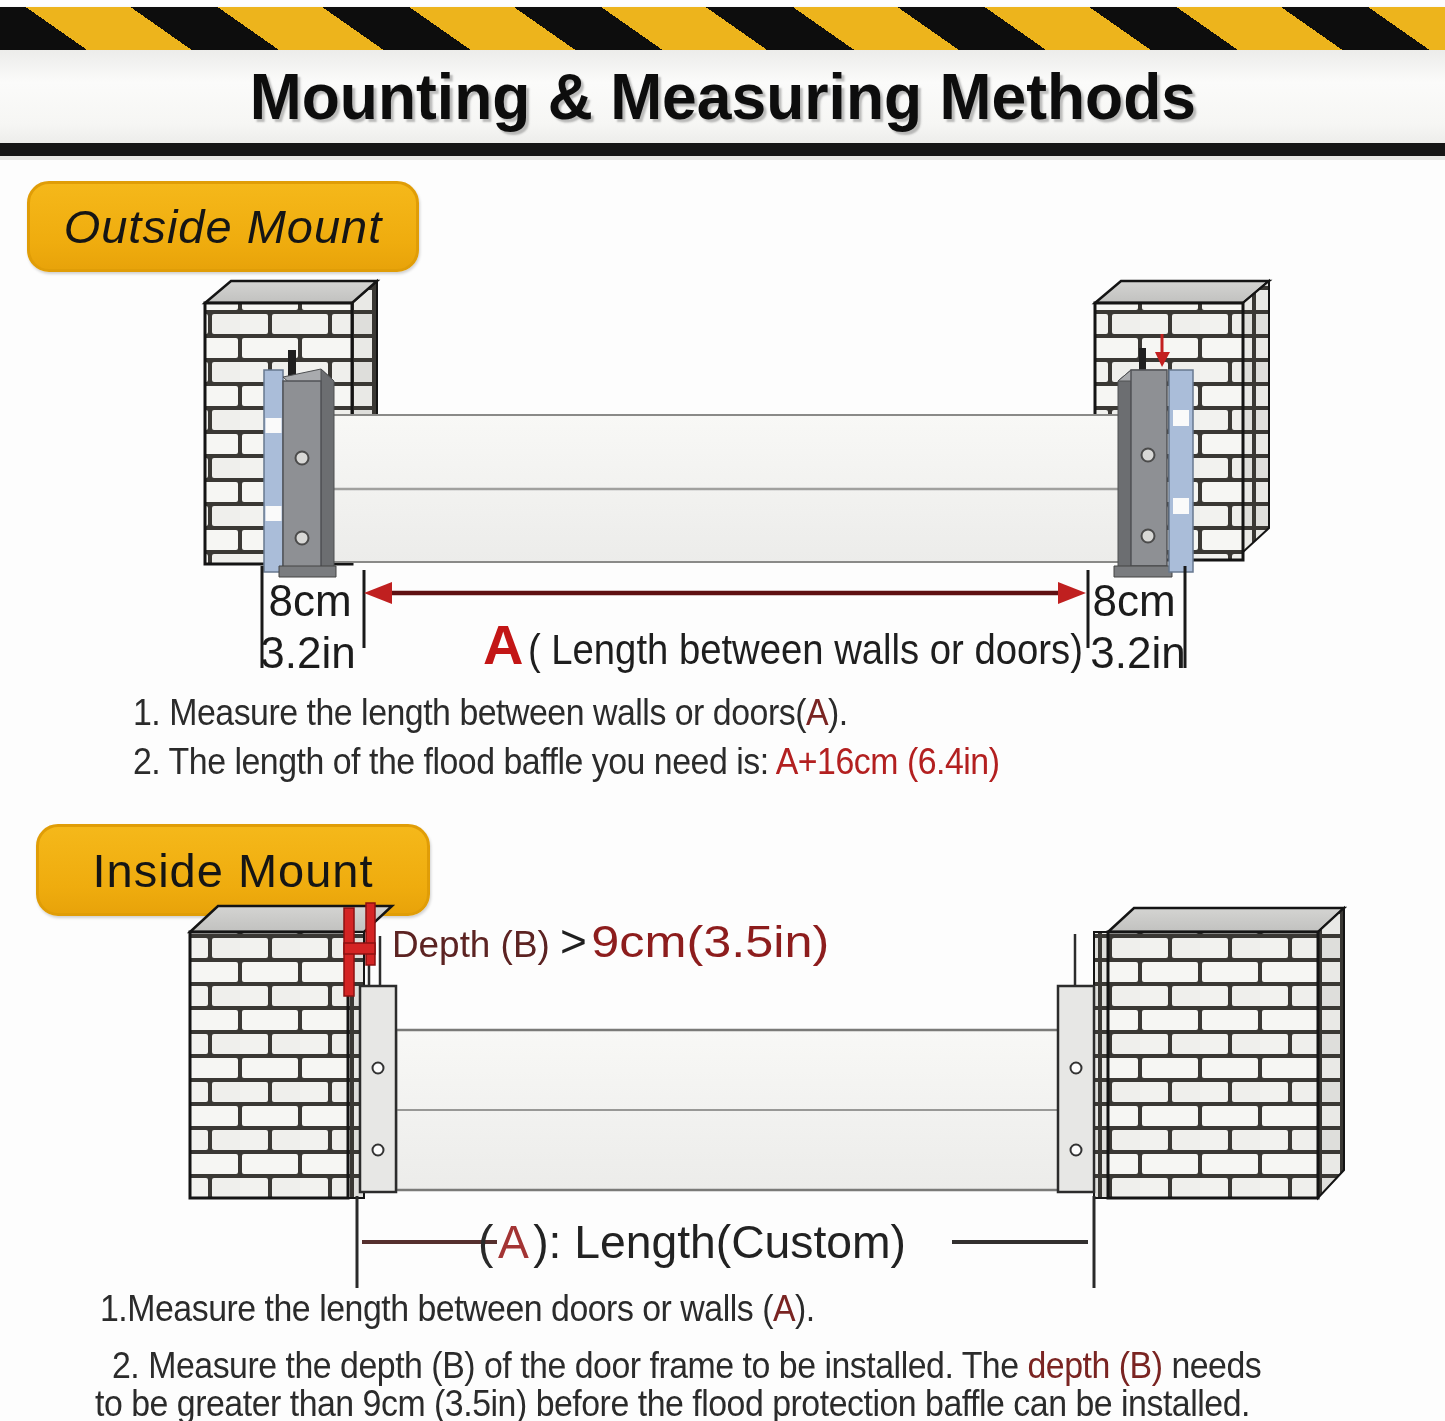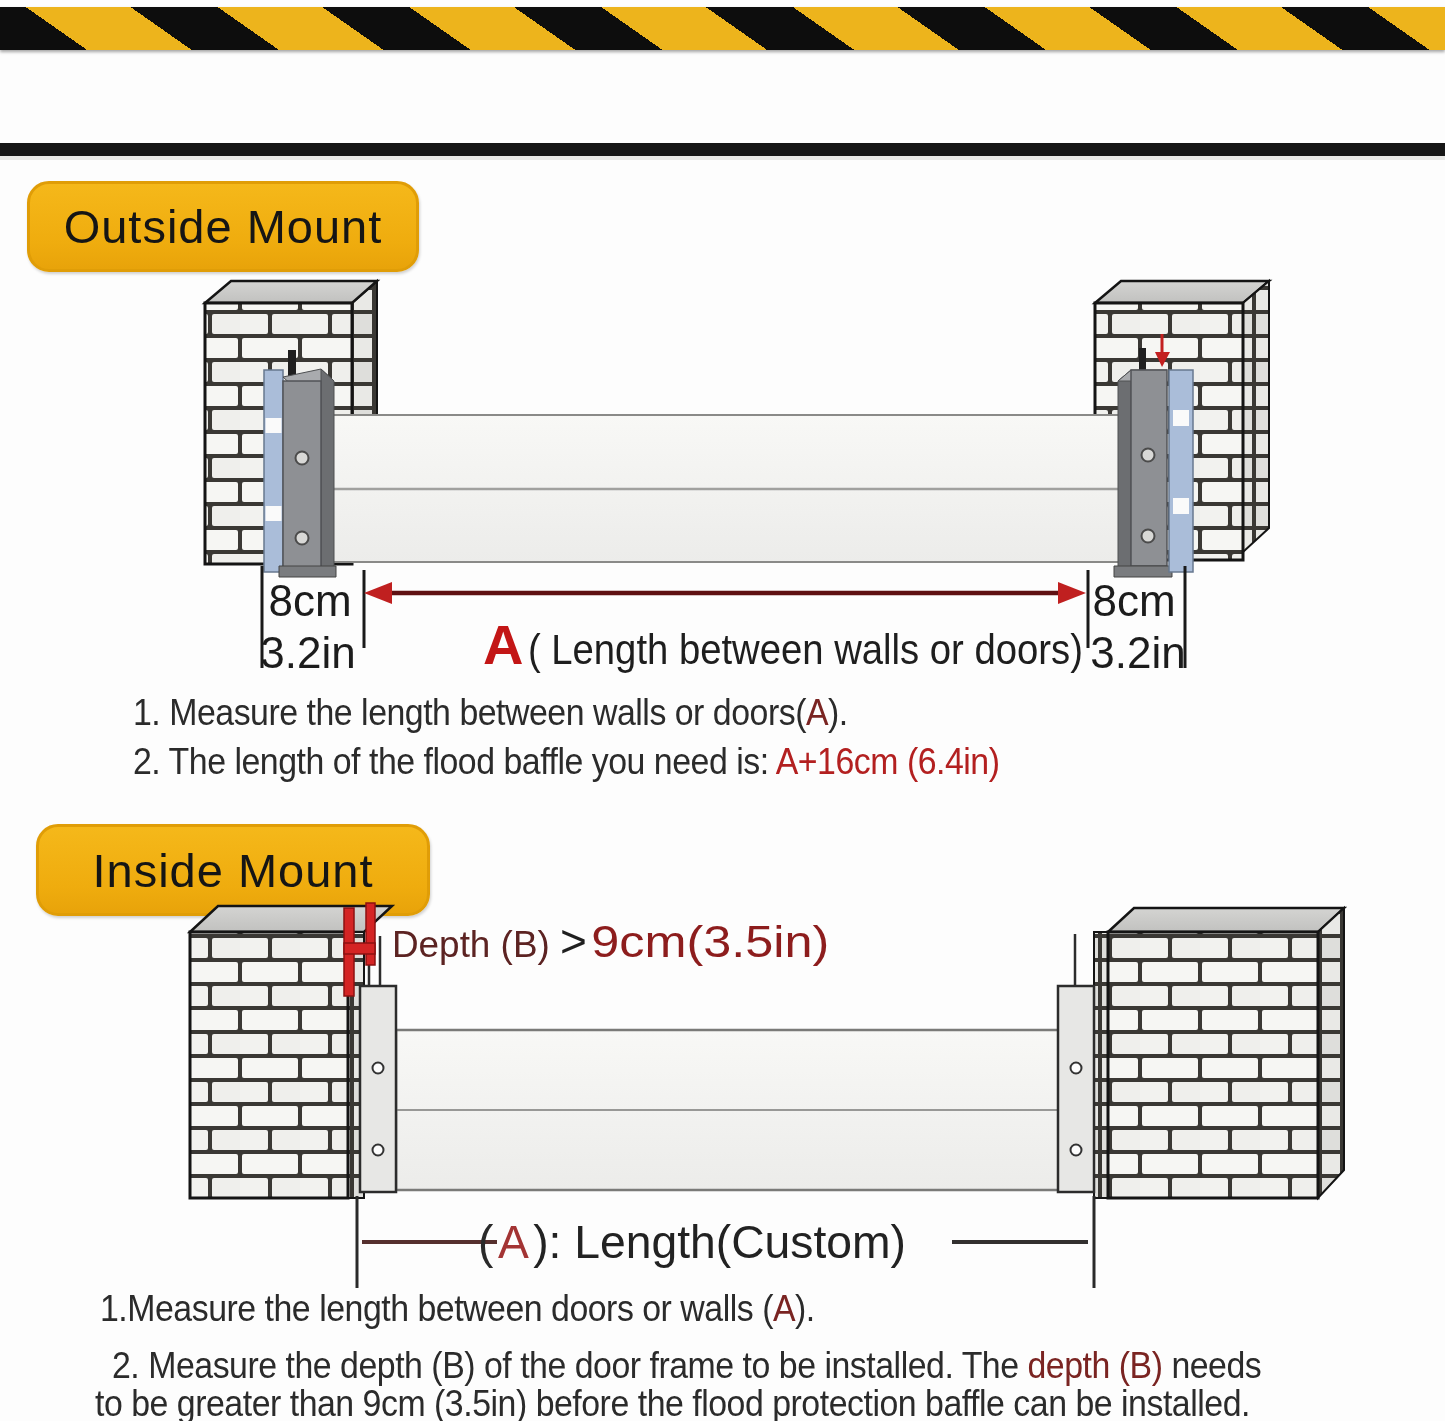--- a/index.html
+++ b/index.html
@@ -26,21 +26,21 @@
   .black-bar{position:absolute;left:0;top:143px;width:1445px;height:13px;background:#161616;}
   .bar-gap{position:absolute;left:0;top:156px;width:1445px;height:4px;background:#e8e8e6;}
   
   .section-label{
     position:absolute;display:flex;align-items:center;justify-content:center;
     background:linear-gradient(180deg,#f5b81a 0%,#efac0e 70%,#e8a30a 100%);
     border:3px solid #e09d07;border-radius:22px;
     font-size:47px;color:#151515;letter-spacing:1px;white-space:nowrap;
     box-shadow:1px 2px 3px rgba(0,0,0,.18);
   }
-  .label-outside{left:27px;top:181px;width:386px;height:85px;}
+  .label-outside{left:27px;top:181px;width:386px;height:85px;font-style:italic;}
   .label-inside{left:36px;top:816px;width:388px;height:86px;margin-top:8px;}
   
   .diagram-svg{position:absolute;left:0;top:0;width:1445px;height:1421px;}
   
   .step{
     position:absolute;font-size:36px;color:#2b2b2b;white-space:nowrap;
     letter-spacing:-0.5px;transform:scaleX(0.94);transform-origin:0 0;
   }
   .maroon{color:#7a2422;}
   .bright-red{color:#b32020;}
@@ -49,20 +49,23 @@
   .i-step1{left:100px;top:1288px;}
   .i-step2-l1{left:112px;top:1345px;}
   .i-step2-l2{left:95px;top:1383px;}
 </style>
 </head>
 <body>
 
 <div class="page">
 
   <div class="hazard-band"></div>
+  <div class="title-band">
+    <div class="title">Mounting &amp; Measuring Methods</div>
+  </div>
   <div class="black-bar"></div>
   <div class="bar-gap"></div>
 
   <div class="section-label label-outside">Outside Mount</div>
   <div class="section-label label-inside">Inside Mount</div>
 
   <svg class="diagram-svg" viewBox="0 0 1445 1421">
     <defs>
       <pattern id="brick" width="60" height="48" patternUnits="userSpaceOnUse">
         <rect width="60" height="48" fill="#3a3834"></rect>

